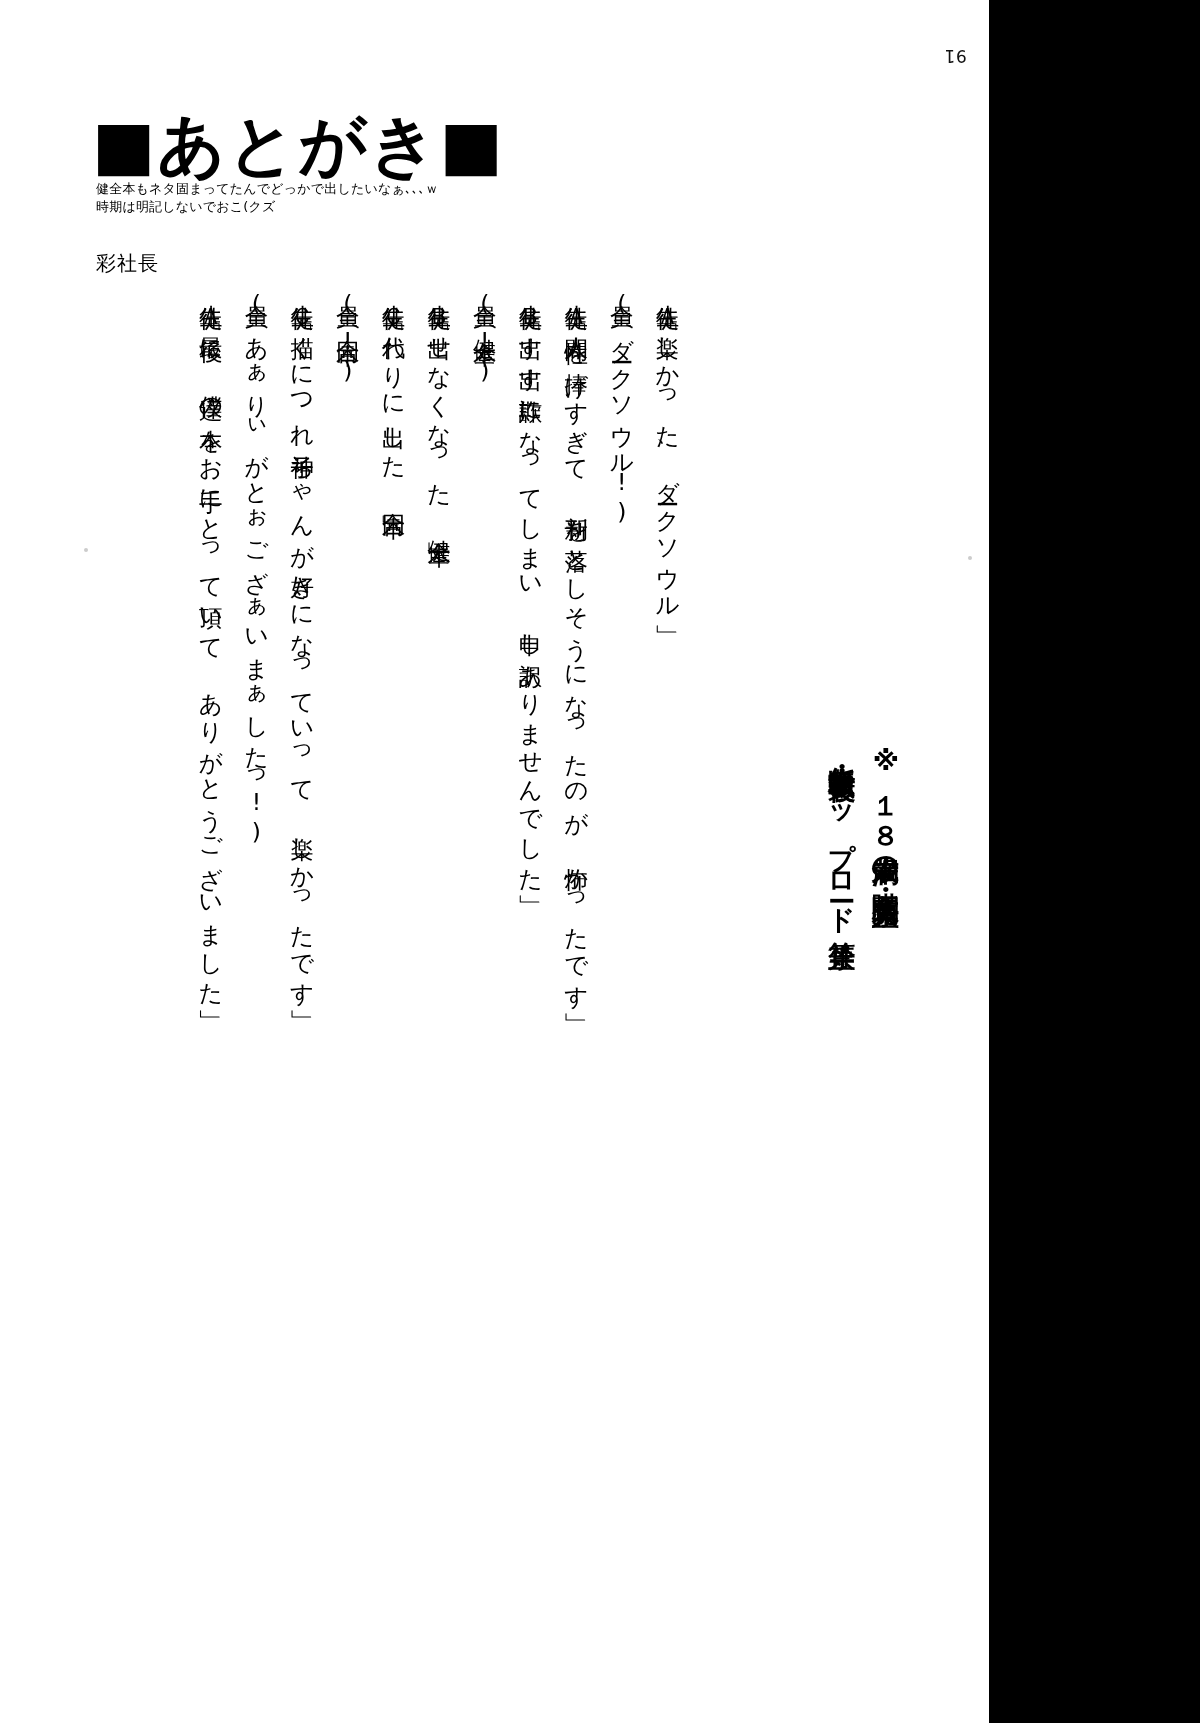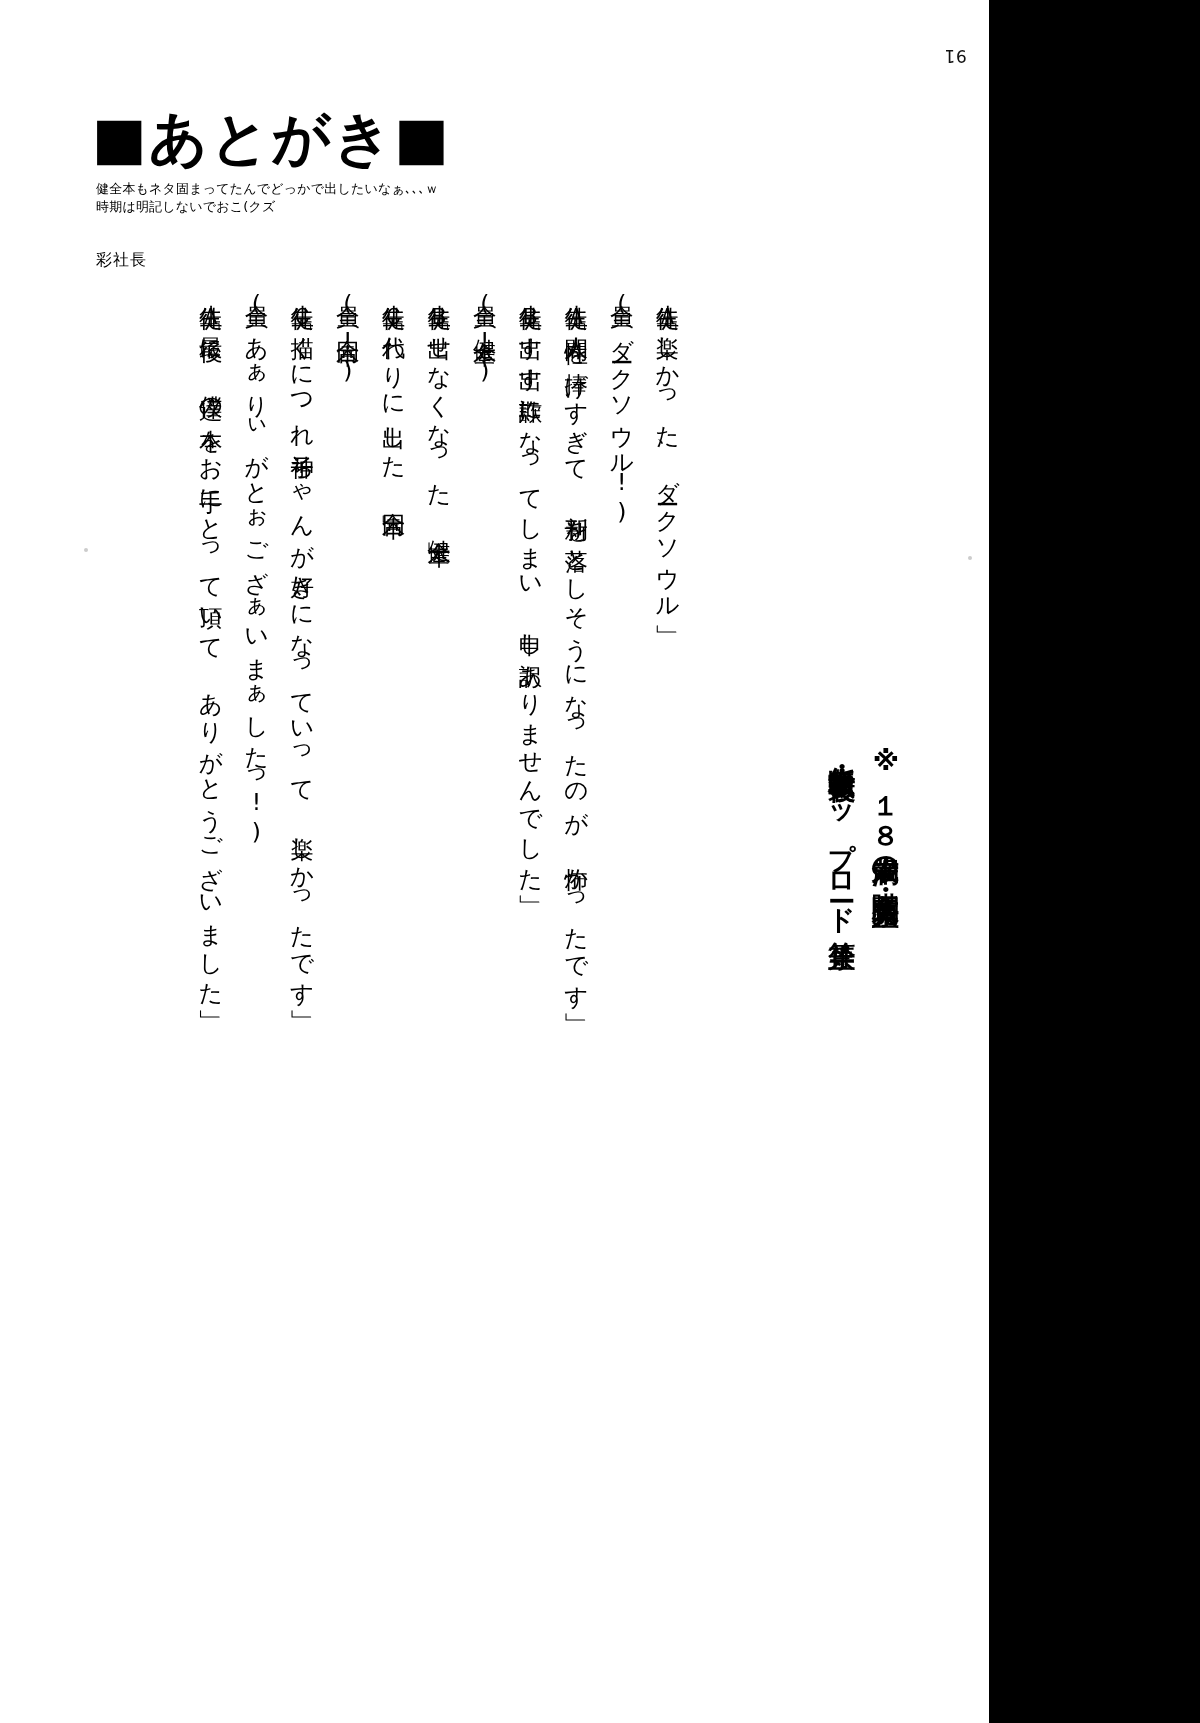--- a/index.html
+++ b/index.html
@@ -32,41 +32,41 @@
     color: #111;
     letter-spacing: 0.5px;
     transform: rotate(180deg);
     transform-origin: center center;
   }
   
   #afterword-title {
     position: absolute;
     left: 92px;
     top: 100px;
-    font-size: 58px;
+    font-size: 67px;
     font-weight: 700;
     letter-spacing: 2px;
     color: #000;
     white-space: nowrap;
   }
   #afterword-note {
     position: absolute;
     left: 96px;
     top: 180px;
     font-size: 13px;
     line-height: 1.42;
     color: #000;
     white-space: pre-line;
     letter-spacing: 0.2px;
   }
   #author-name {
     position: absolute;
     left: 96px;
     top: 250px;
-    font-size: 16px;
+    font-size: 20px;
     color: #000;
     letter-spacing: 1px;
   }
   
   #dialogue {
     position: absolute;
     left: 150px;
     top: 286px;
     width: 540px;
     height: 1150px;

